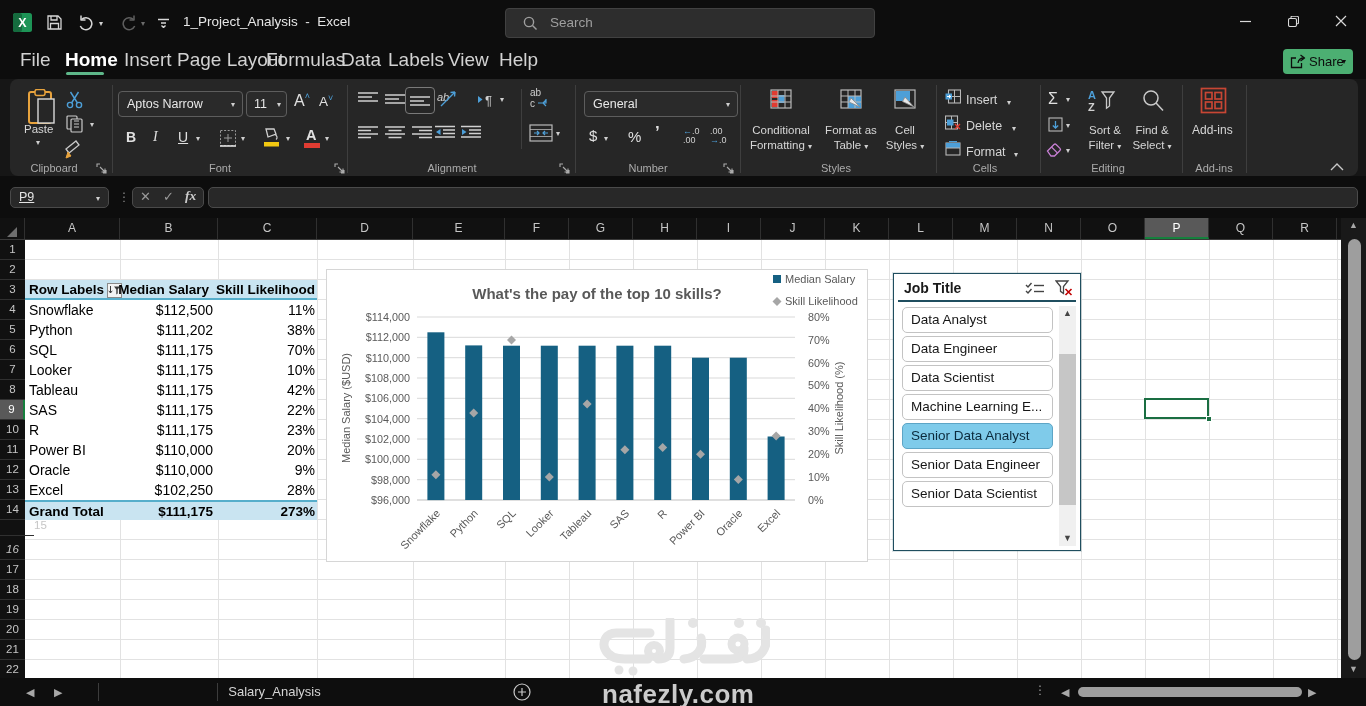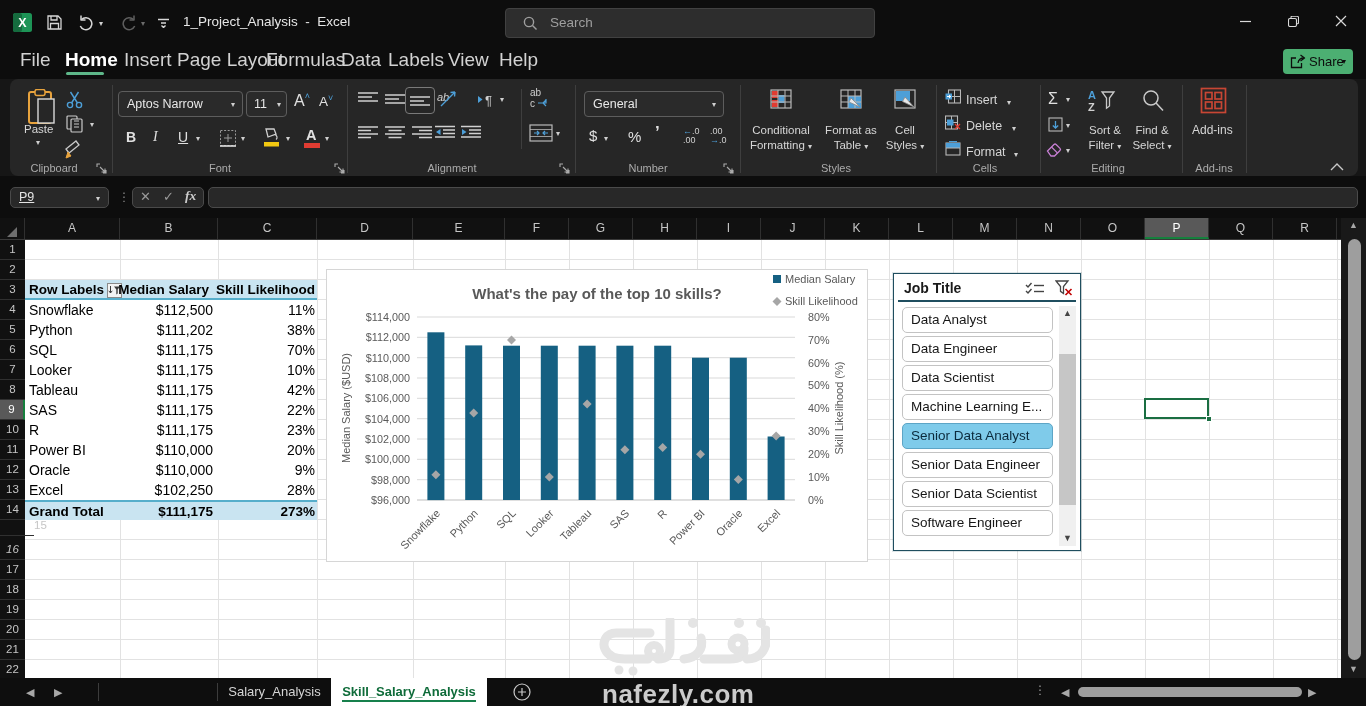--- a/index.html
+++ b/index.html
@@ -266,21 +266,21 @@
         <path d="M5 9 h5 M19 9 h-5 M8 7 l2 2 -2 2 M16 7 l-2 2 2 2" stroke="#4d9fd8" stroke-width="1.2" fill="none"></path>
       </svg>
       <span class="abs chev" style="left:556px;top:50px;">▾</span>
     </div>
   <div class="glabel" style="left:412px; width:80px;">Alignment</div>
   <svg class="abs" style="left:559px; top:84px;" width="11" height="11" viewBox="0 0 11 11" fill="none" stroke="#ababab" stroke-width="1.1">
     <path d="M1 4 v-3 h3 M10 7 v3 h-3 M4 4 l5 5 M9 5.5 v3.5 h-3.5"></path>
   </svg>
   <div class="gsep" style="left:575px;"></div>
 
-  <div class="combo" style="left:584px; top:12px; width:140px; height:26px; line-height:24px;"><span style="margin-left:8px;">General</span><span class="chev" style="position:absolute; right:7px; top:1px;">▾</span></div>
+  <div class="combo" style="left:584px; top:12px; width:154px; height:26px; line-height:24px;"><span style="margin-left:8px;">General</span><span class="chev" style="position:absolute; right:7px; top:1px;">▾</span></div>
   <div class="rtx" style="left:589px; top:48px; font-size:15px; color:#e0e0e0;">$</div>
   <span class="abs chev" style="left:604px; top:55px;">▾</span>
   <div class="rtx" style="left:628px; top:49px; font-size:15px; color:#e0e0e0;">%</div>
   <div class="rtx" style="left:655px; top:44px; font-size:17px; font-weight:700; color:#e0e0e0;">’</div>
   <div class="rtx" style="left:683px; top:48px; font-size:9px; color:#d0d0d0; line-height:9px;"><span style="color:#4d9fd8;">←</span>.0<br>.00</div>
   <div class="rtx" style="left:710px; top:48px; font-size:9px; color:#d0d0d0; line-height:9px;">.00<br><span style="color:#4d9fd8;">→</span>.0</div>
   <div class="glabel" style="left:608px; width:80px;">Number</div>
   <svg class="abs" style="left:723px; top:84px;" width="11" height="11" viewBox="0 0 11 11" fill="none" stroke="#ababab" stroke-width="1.1">
     <path d="M1 4 v-3 h3 M10 7 v3 h-3 M4 4 l5 5 M9 5.5 v3.5 h-3.5"></path>
   </svg>
@@ -653,40 +653,38 @@
       <path d="M10.5 9 l6 6 M16.5 9 l-6 6" stroke="#c00000" stroke-width="1.6"></path>
     </svg>
     <div style="position:absolute; left:4px; top:26px; width:178px; height:1.5px; background:#1f4e5f;"></div>
     <div class="slitem" style="top:33px;">Data Analyst</div>
     <div class="slitem" style="top:62px;">Data Engineer</div>
     <div class="slitem" style="top:91px;">Data Scientist</div>
     <div class="slitem" style="top:120px;">Machine Learning E...</div>
     <div class="slitem sel" style="top:149px;">Senior Data Analyst</div>
     <div class="slitem" style="top:178px;">Senior Data Engineer</div>
     <div class="slitem" style="top:207px;">Senior Data Scientist</div>
-    <div class="slitem" style="top:236px;">Software Engineer</div>
     <div style="position:absolute; left:165px; top:32px; width:17px; height:240px; background:#f0f0f0;">
       <span style="position:absolute; left:4px; top:2px; color:#444; font-size:9px;">▲</span>
       <div style="position:absolute; left:0; top:48px; width:17px; height:151px; background:#c6c6c6;"></div>
       <span style="position:absolute; left:4px; top:227px; color:#444; font-size:9px;">▼</span>
     </div>
   </div>
 
   <div class="abs" style="left:1144px; top:158px; width:65px; height:21px; border:2px solid #1a6e42;"></div>
   <div class="abs" style="left:1206px; top:176px; width:6px; height:6px; background:#1a6e42; border:1px solid #fff;"></div>
 </div>
 
 <div id="tabbar">
   <span class="sarrow" style="left:26px; top:8px; font-size:11px;">◀</span>
   <span class="sarrow" style="left:54px; top:8px; font-size:11px;">▶</span>
   <div class="tsep" style="left:98px;"></div>
   <div class="stab" style="left:99px; width:118px;margin-top:38px;">Salary_Vs_Skills</div>
   <div class="tsep" style="left:217px;"></div>
   <div class="stab" style="left:218px; width:113px;">Salary_Analysis</div>
-  <div class="stab active" style="left:331px; width:156px;"><span style="border-bottom:2px solid #17804c; padding-bottom:1px;">Skill_Salary_Analysis</span></div>
   <svg class="abs" style="left:513px; top:5px;" width="18" height="18" viewBox="0 0 18 18" fill="none" stroke="#c9c9c9" stroke-width="1.2">
     <circle cx="9" cy="9" r="8"></circle>
       <path d="M9 5 v8 M5 9 h8"></path>
   </svg>
   <div class="abs" style="left:602px; top:1px; color:#cbcbcb; font-size:26px; font-weight:700; letter-spacing:0.5px;">nafezly.com</div>
   <span class="abs" style="left:1034px; top:5px; color:#9a9a9a; font-size:12px;">⋮</span>
   <span class="sarrow" style="left:1061px; top:8px; font-size:11px;">◀</span>
   <div id="hthumb"></div>
   <span class="sarrow" style="left:1308px; top:8px; font-size:11px;">▶</span>
 </div>

